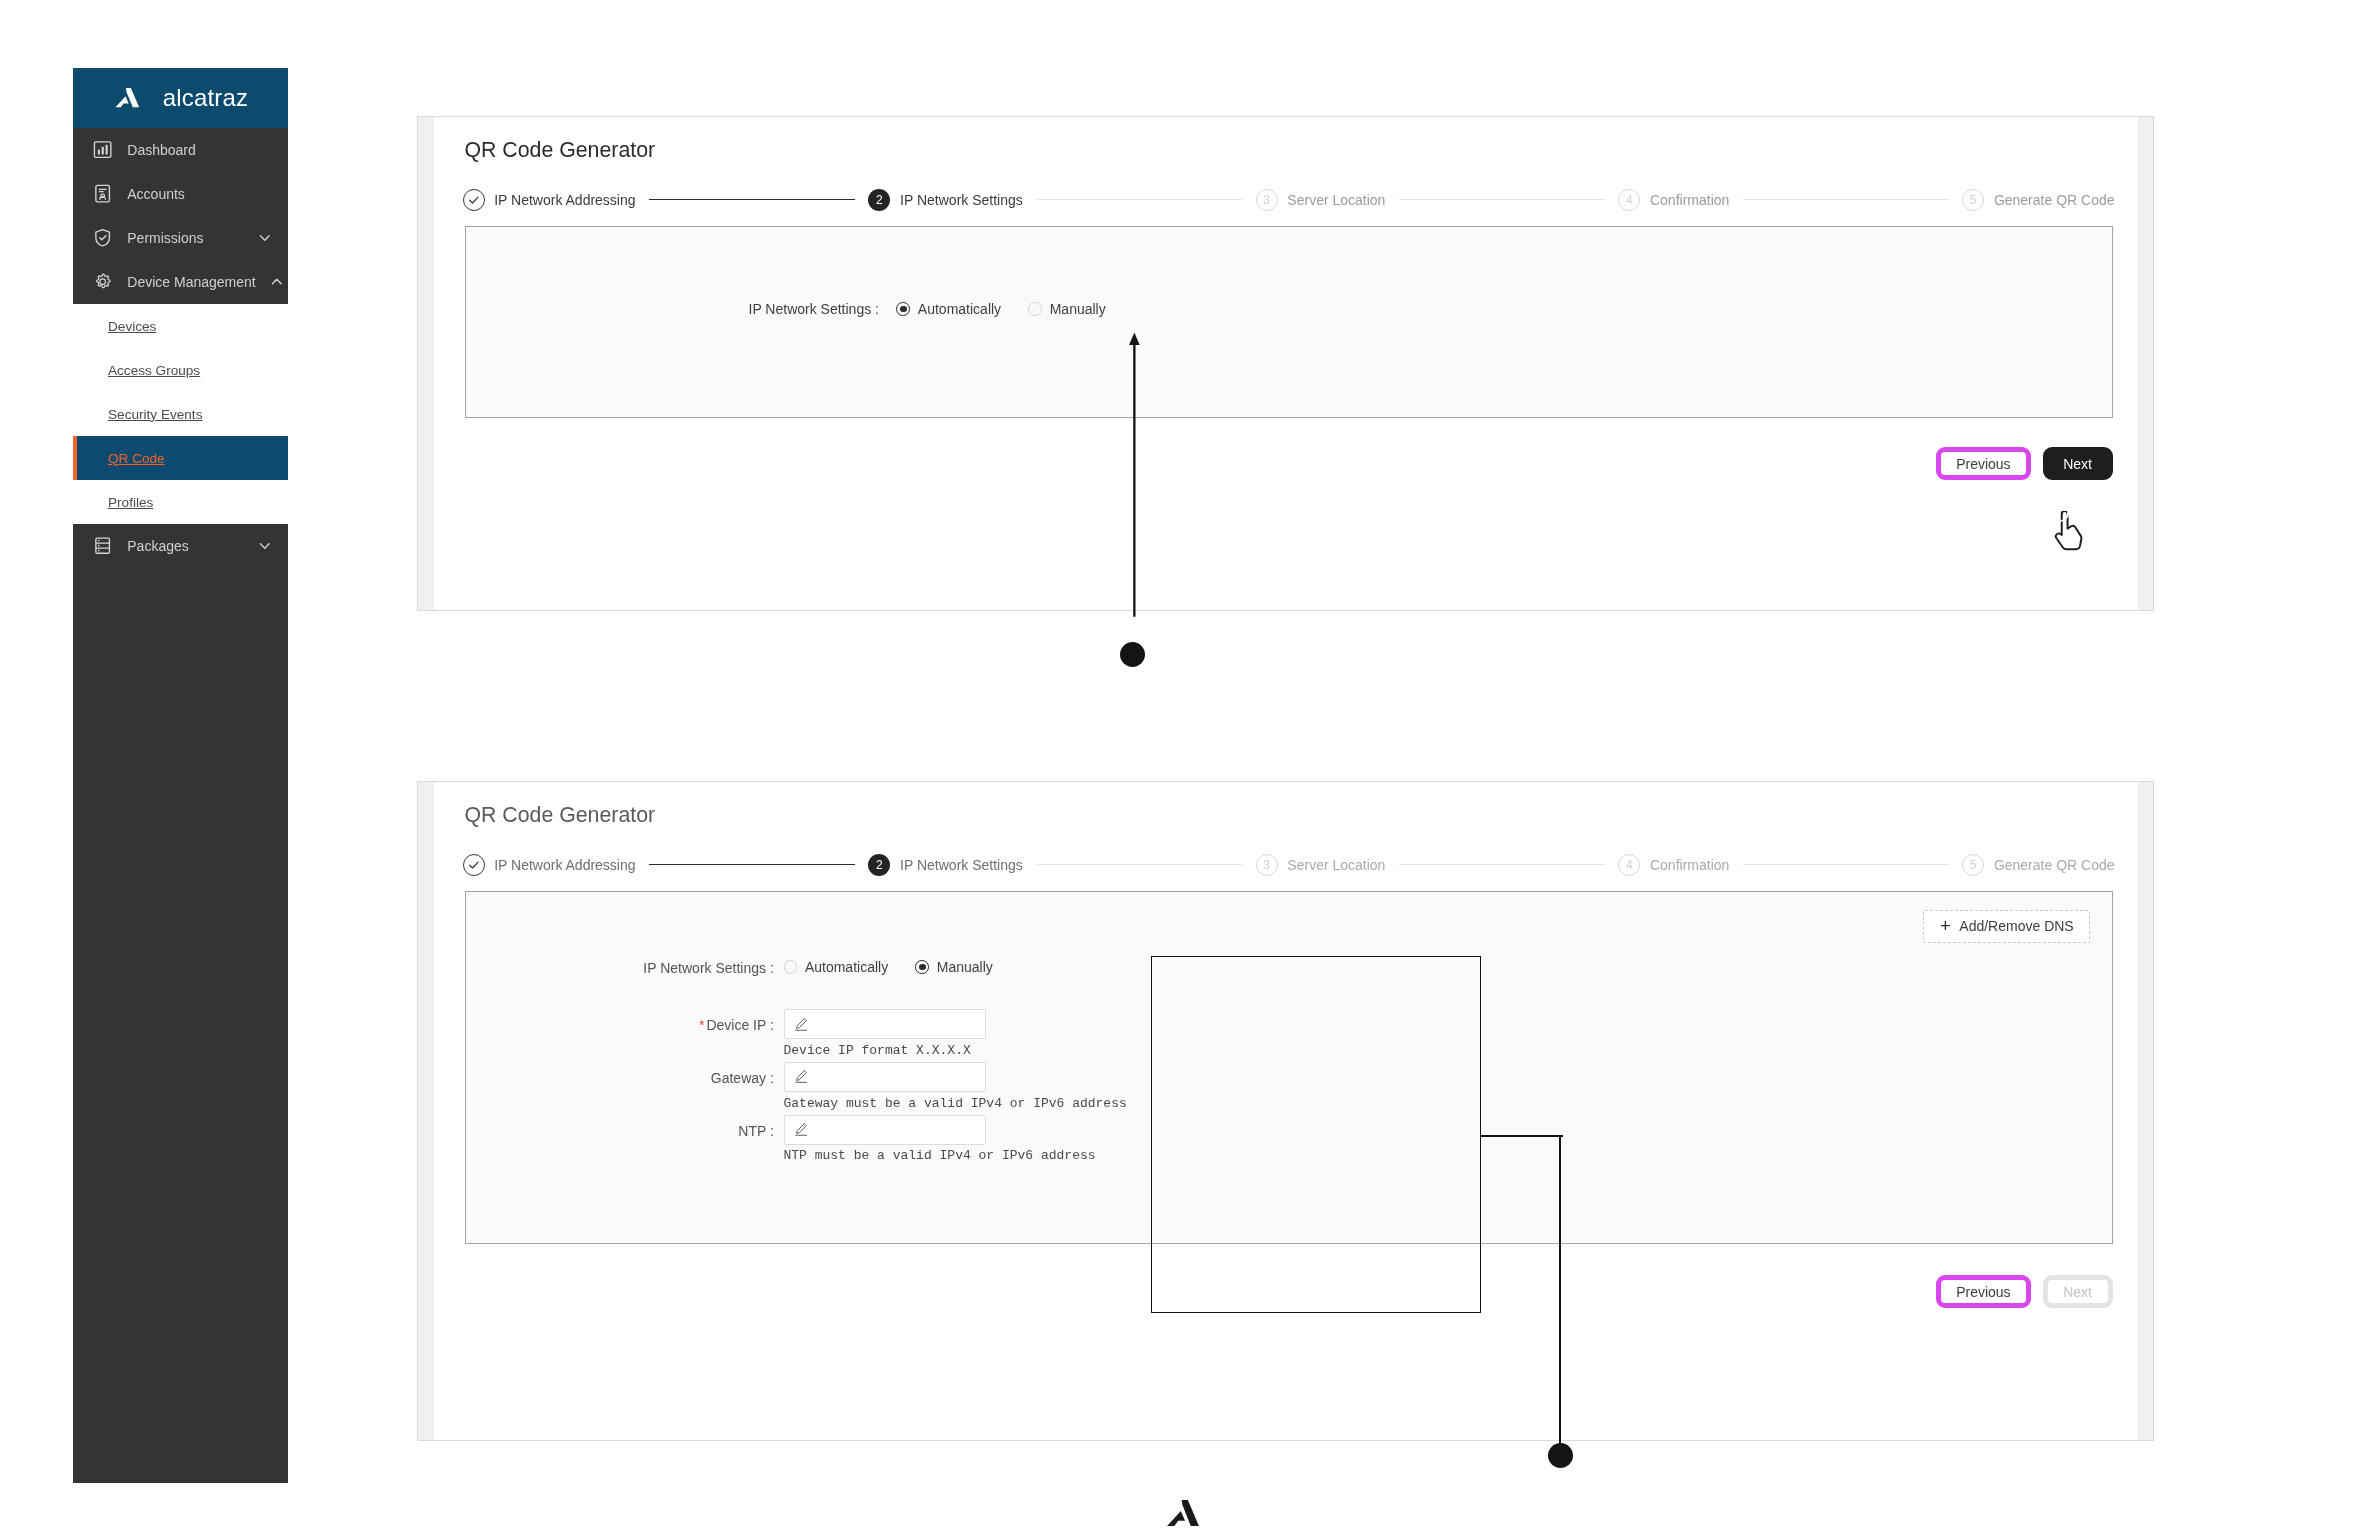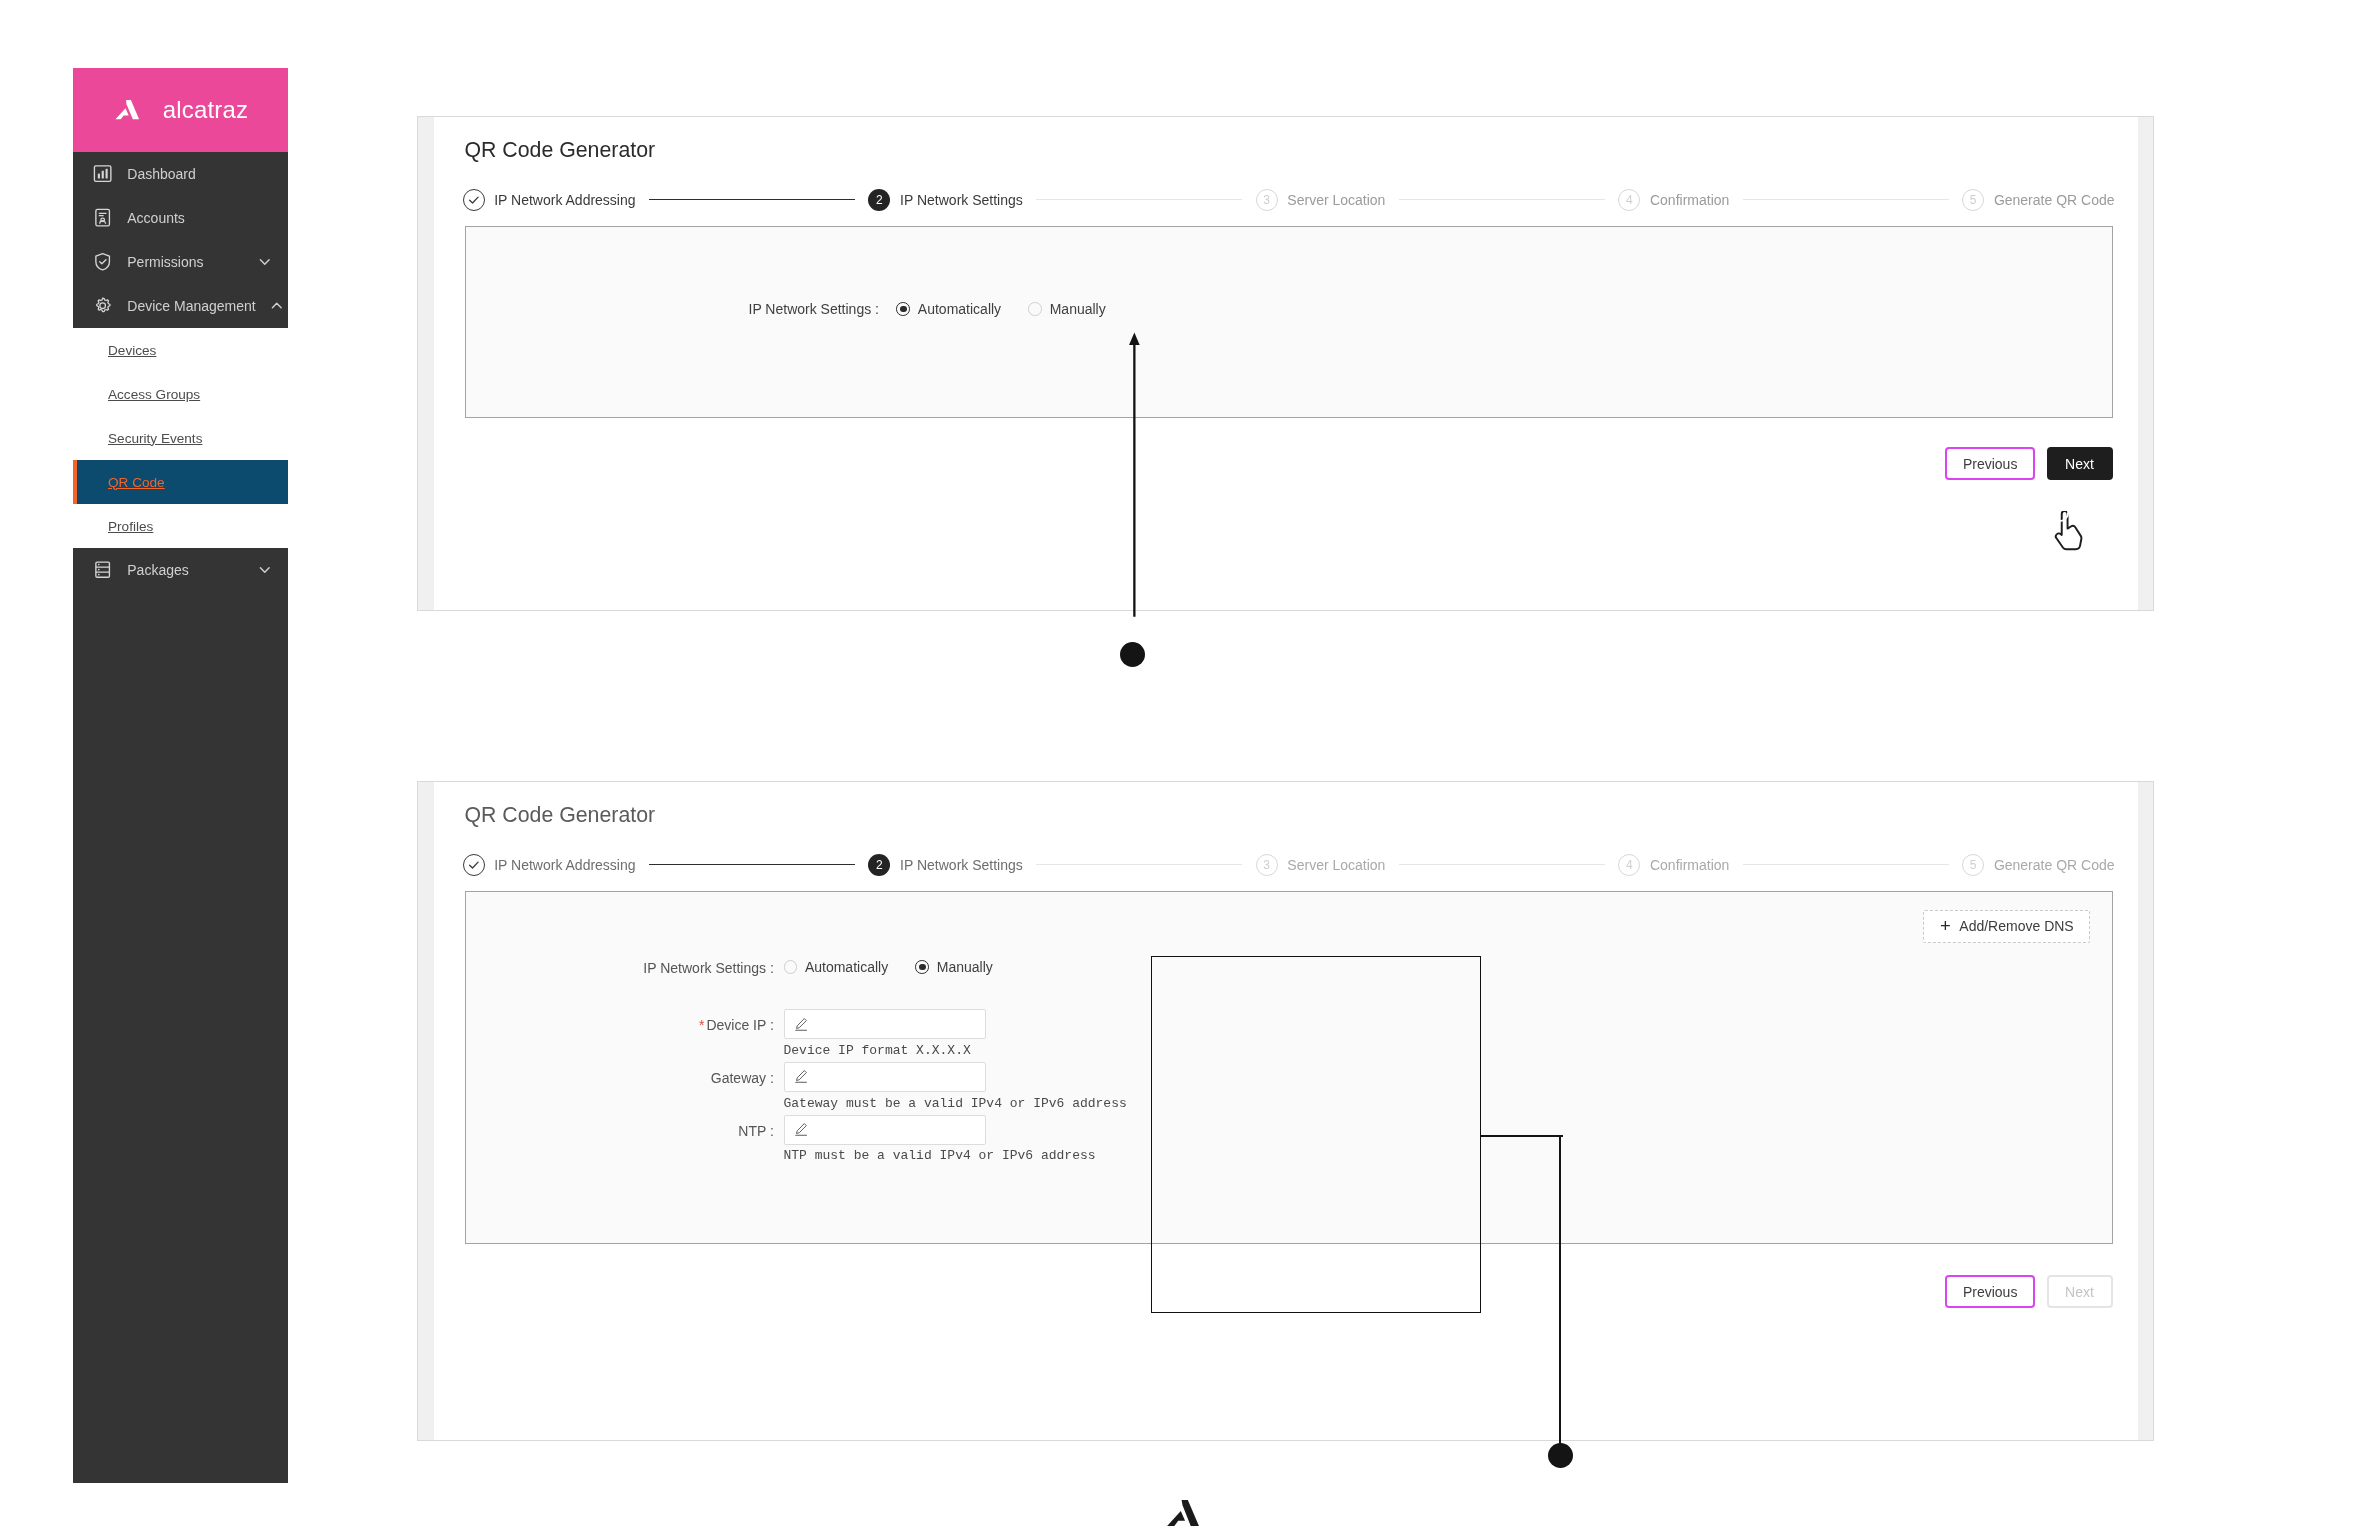--- a/index.html
+++ b/index.html
@@ -11,21 +11,21 @@
   }
   #root { position: relative; width: 2375px; height: 1537px; }
 
   
   .sidebar {
     position: absolute; left: 73px; top: 68px;
     width: 215px; height: 1415px;
     background: #343434;
   }
   .sb-logo {
-    height: 84px; background: #ec4899;
+    height: 60px; background: #0c4a6e;
     display: flex; align-items: center; justify-content: center; gap: 21px;
   }
   .sb-logo .mark { width: 29px; height: 21.3px; display:block; }
   .sb-logo .word {
     color: #ffffff; font-size: 24px; letter-spacing: 0.2px; font-weight: 400;
   }
   .sb-item {
     height: 44px; display: flex; align-items: center;
     padding: 0 15.5px 0 19.4px; gap: 13.6px;
     color: #d0d0d0; font-size: 14px;
@@ -107,21 +107,21 @@
            display: flex; align-items: center; justify-content: center; }
   .radio.on { border-color: #2b2b2b; }
   .radio.on::after { content: ""; width: 6.8px; height: 6.8px; border-radius: 50%; background: #2b2b2b; }
   .radio.off { border-color: #cfcfcf; }
 
   
   .btnrow { position: absolute; display: flex; gap: 11.6px; }
   .btn {
     height: 33px; min-width: 66px; padding: 0 15.5px;
     display: flex; align-items: center; justify-content: center;
-    font-size: 14px; border-radius: 4px; border: 2px solid #d946ef;
+    font-size: 14px; border-radius: 9px; border: 5px solid #d946ef;
     background: #ffffff; color: #3d3d3d; white-space: nowrap;
   }
   .btn.primary { background: #1e1e1e; color: #ffffff; border-color: #1e1e1e; }
   .btn.disabled { color: #c4c4c4; border-color: #e4e4e4; background: #ffffff; }
 
   
   .form { position: absolute; left: 0; top: 0; }
   .frow { display: flex; align-items: flex-start; }
   .flabel {
     width: 190px; text-align: right; padding-right: 9.7px;

